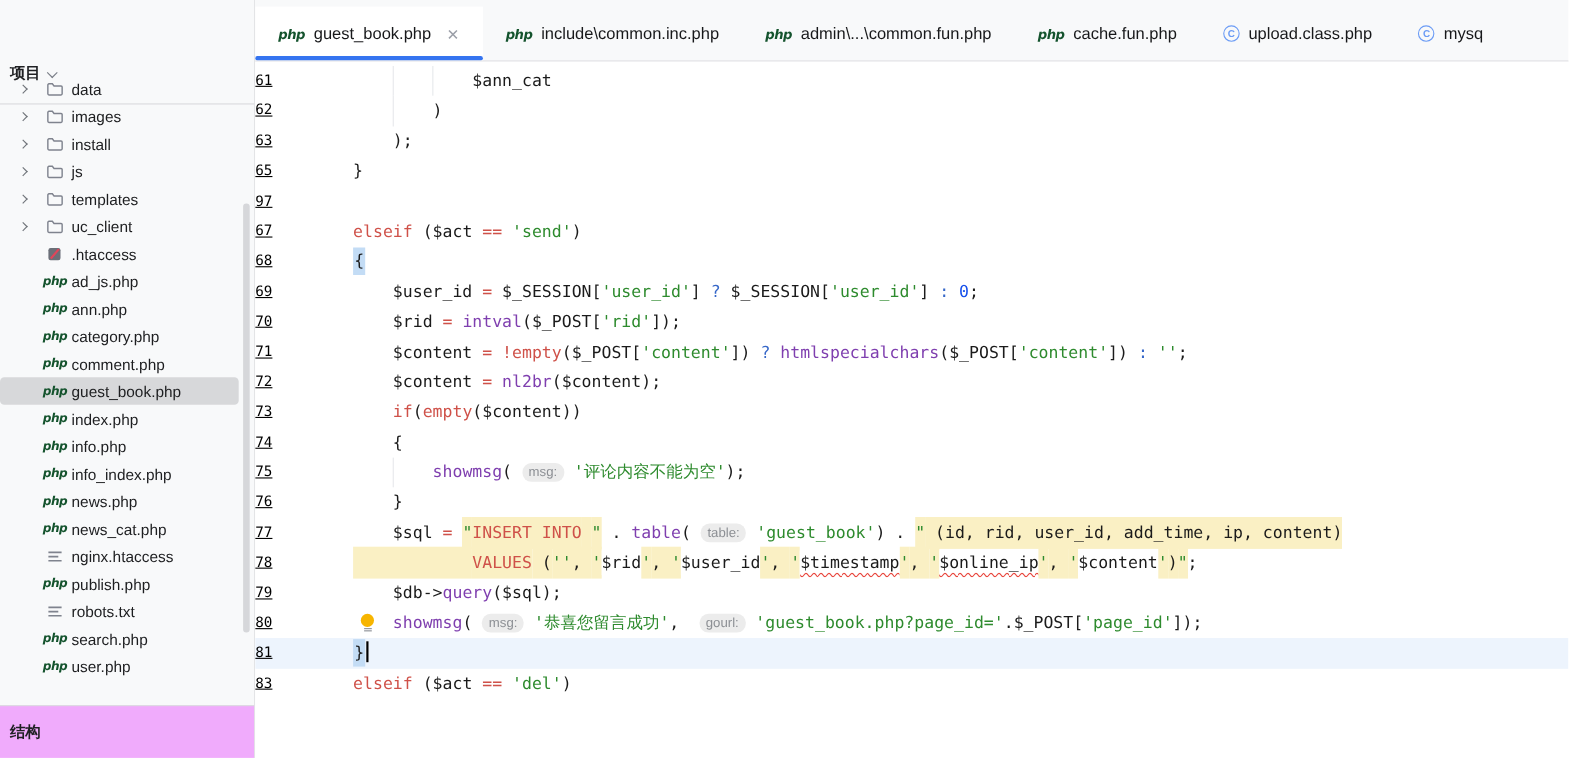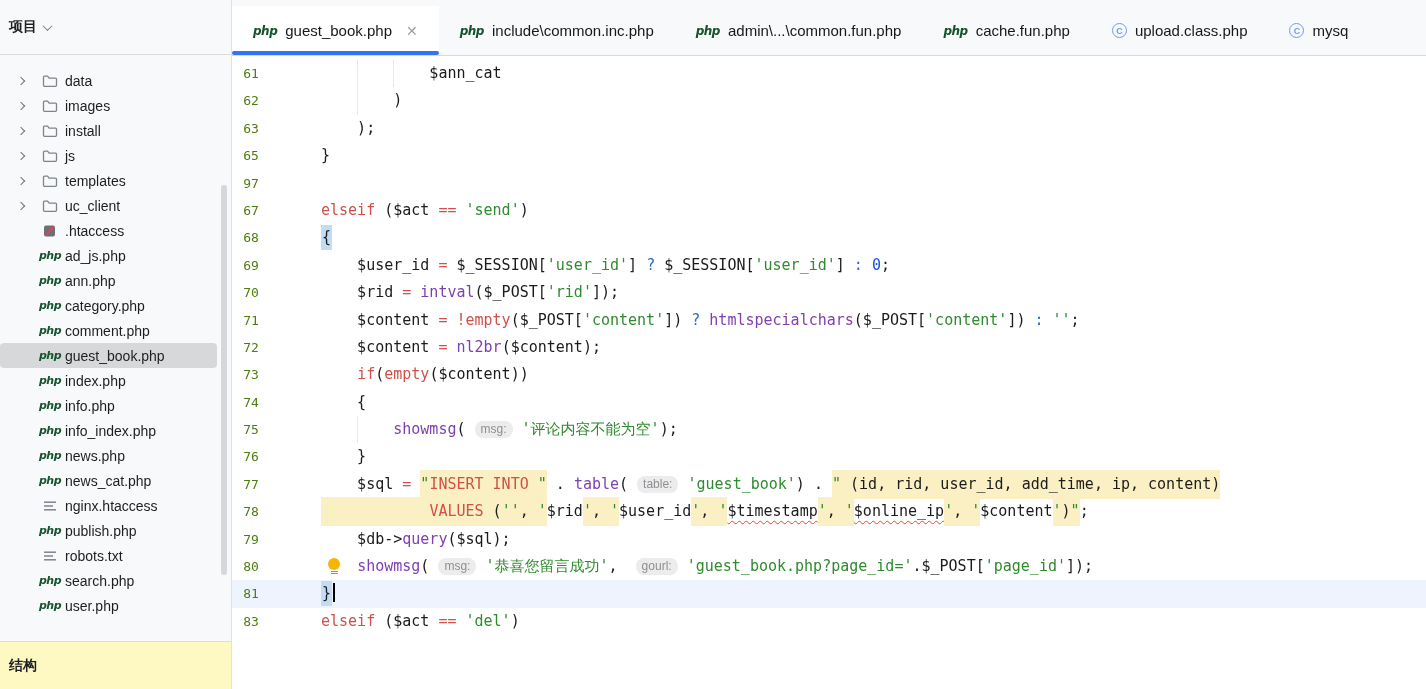--- a/index.html
+++ b/index.html
@@ -4,35 +4,35 @@
 <style>
   * { margin:0; padding:0; box-sizing:border-box; }
   html,body { width:1426px; height:689px; overflow:hidden; background:#fff;
               font-family:"Liberation Sans", sans-serif; }
   #stage { position:relative; width:1426px; height:689px; }
 
   
   #panel { position:absolute; left:0; top:0; width:232px; height:689px;
            background:#F8F9FA; border-right:1px solid #E0E1E4; }
   .panel-header { height:55px; display:flex; align-items:center; gap:7px;
-                  padding-left:9px; border-bottom:1px solid #D9DADD; }
+                  padding-left:9px; border-bottom:1px solid #D9DADD;margin-top:40px; }
   .panel-title { font-size:14px; font-weight:700; color:#1f2023; }
   .chev-down { width:7px; height:7px; border-right:1.6px solid #7A7E87;
                border-bottom:1.6px solid #7A7E87; transform:rotate(45deg) translate(-1px,-1px); }
   #tree { position:absolute; top:56px; left:0; right:0; bottom:48px; padding-top:12px; overflow:hidden; }
   .trow { display:flex; align-items:center; height:25px; padding-left:18px;
           margin-right:14px; font-size:14px; color:#1d1e20; cursor:default; }
   .trow.sel { background:#D7D8DA; border-radius:4px; }
   .tchev { width:24px; display:flex; align-items:center; }
   .tchev i { width:6px; height:6px; border-right:1.5px solid #6F7379;
              border-bottom:1.5px solid #6F7379; transform:rotate(-45deg); }
   .ticon { width:16px; margin-right:7px; display:flex; align-items:center; justify-content:center; flex:0 0 16px; }
   .php-badge { font:italic 700 11px "DejaVu Sans", sans-serif; color:#14532d; letter-spacing:-0.5px; }
   .panel-footer { position:absolute; left:0; bottom:0; width:231px; height:48px;
-                  border-top:1px solid #DCDDE0; background:#fef9c3;
+                  border-top:1px solid #DCDDE0; background:#f0abfc;
                   display:flex; align-items:center; padding-left:9px; }
   .vscroll { position:absolute; left:221px; top:185px; width:6px; height:390px;
              background:#D6D7DA; border-radius:3px; }
 
   
   #tabbar { position:absolute; left:232px; top:0; right:0; height:56px;
             background:#F8F9FA; border-bottom:1px solid #D9DADD;
             display:flex; overflow:hidden; }
   .tab { display:flex; align-items:center; gap:8px; padding:0 21px;
          margin-top:6px; position:relative; font-size:15px; color:#17181a;
@@ -44,22 +44,22 @@
   .cicon { width:15px; height:15px; border:1.5px solid #6C9CF5; border-radius:50%;
            color:#6C9CF5; font:700 9px "Liberation Sans", sans-serif;
            display:flex; align-items:center; justify-content:center; }
   .tclose { color:#9B9FA8; font-size:14px; margin-left:6px; line-height:1; }
 
   
   #editor { position:absolute; left:232px; top:56px; right:0; bottom:0;
             background:#fff; overflow:hidden; padding-top:4px; }
   .row { display:flex; height:27.4px; position:relative; }
   .row.caret-row { background:#EDF4FD; }
-  .ln { flex:0 0 38px; text-align:center; font:13px "DejaVu Sans Mono", monospace;
-        color:#4d7c0f; line-height:27.4px; }
+  .ln { flex:0 0 38px; text-align:left; font:13px "DejaVu Sans Mono", monospace;
+        color:#000000; line-height:27.4px;text-decoration:underline; }
   .code { flex:1; position:relative; padding-left:51px;
           font:15px "DejaVu Sans Mono", monospace; line-height:27.4px;
           white-space:pre; color:#1B1B1B; }
   .g { position:absolute; top:0; bottom:0; width:1px; background:#E6E8EB; }
   .pl { color:#1B1B1B; } .kw { color:#CF5149;margin-top:10px; } .st { color:#2E8B2E; }
   .fn { color:#7F3FAF; } .ob { color:#3667C8; } .nu { color:#1750EB; }
   .hint { display:inline-block; background:#ECECEC; color:#8C8F94;
           font:12px "Liberation Sans", sans-serif; border-radius:8px;
           padding:1px 6px; vertical-align:1px; line-height:15px; }
   .y   { background:#FAF0C4; padding:5px 0 6px; }

